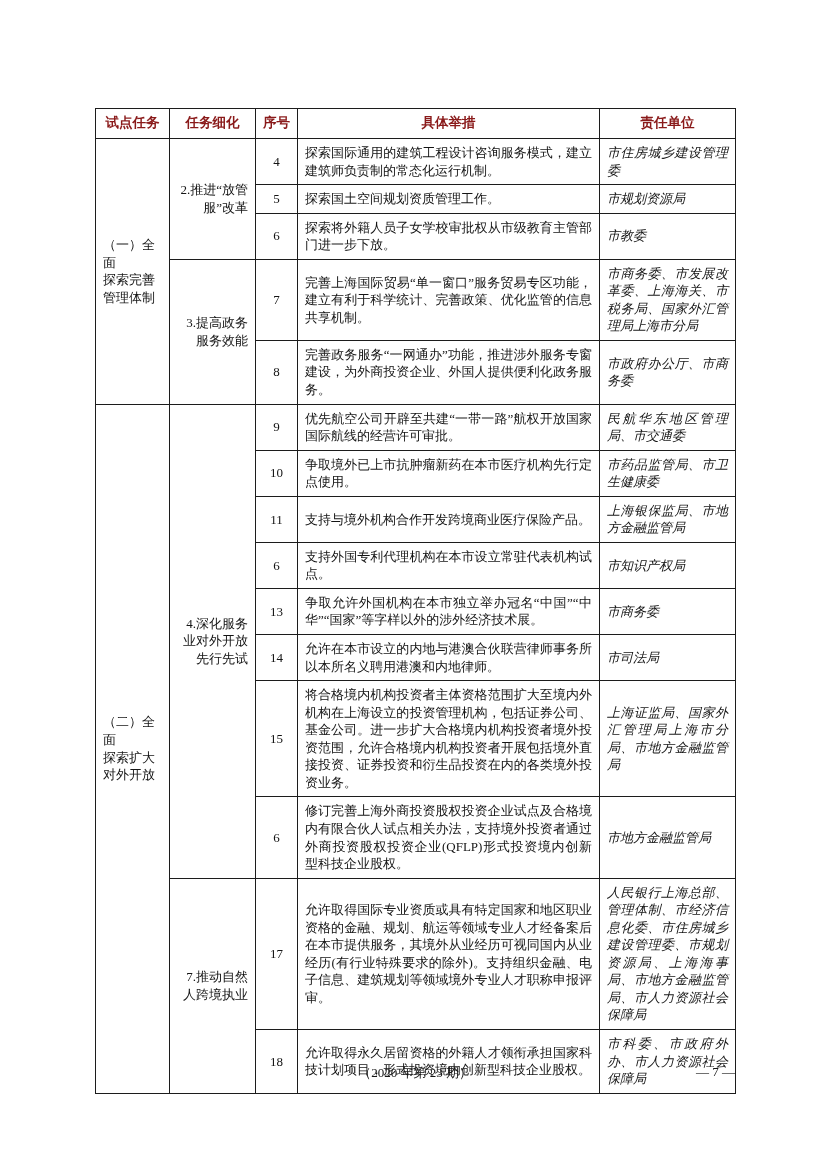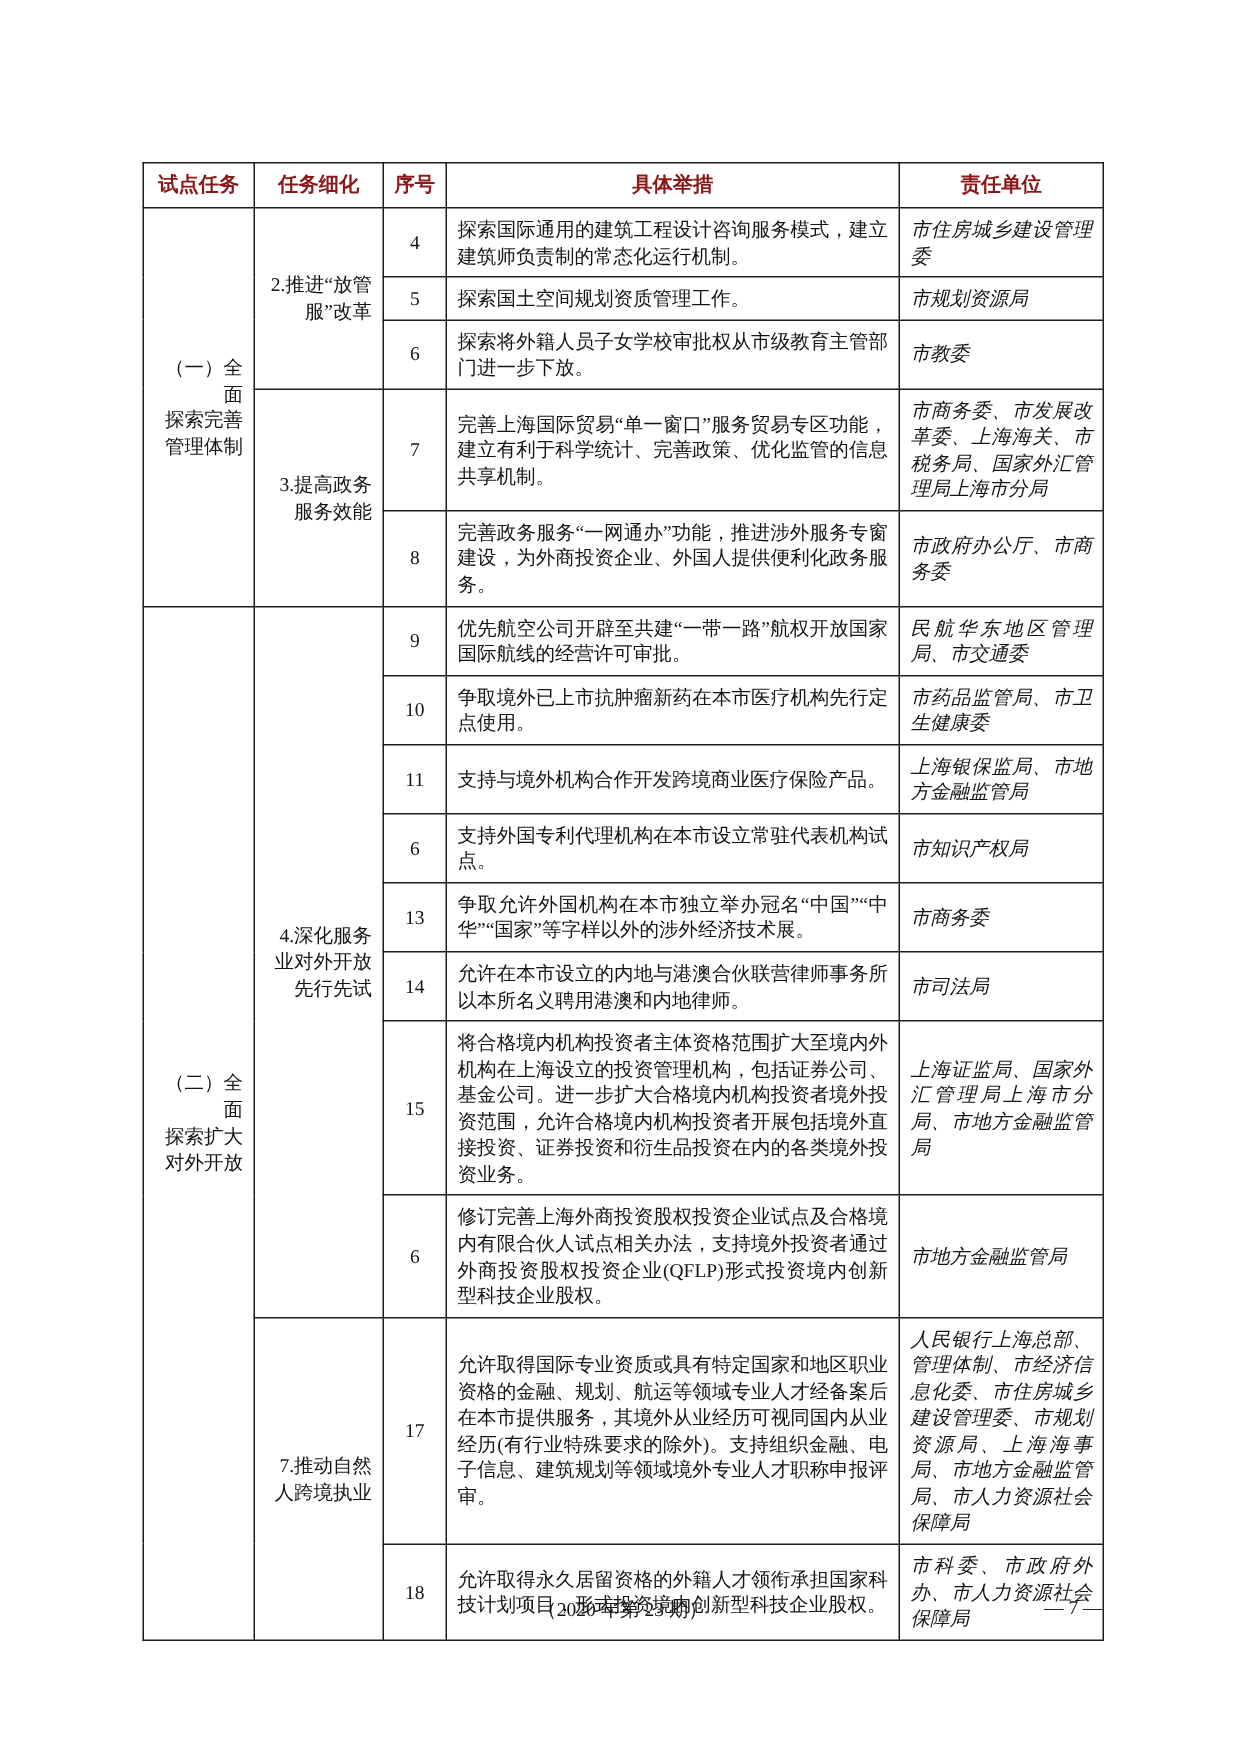--- a/index.html
+++ b/index.html
@@ -35,21 +35,21 @@
   .doc-table th {
     font-family: "Liberation Sans", "DejaVu Sans", sans-serif;
     font-weight: bold;
     color: var(--header-color, #8a1a1a);
     text-align: center;
     height: 30px;
     font-size: 13.5px;
     padding: 4px 2px;
   }
   .cell-task {
-    text-align: right;
+    text-align: left;
     white-space: pre-line;
     padding: 5px 6px;
   }
   .cell-refine {
     text-align: right;
     white-space: pre-line;
     padding: 5px 6px;
     margin-top: 28px;
   }
   .cell-no { text-align: center; }

